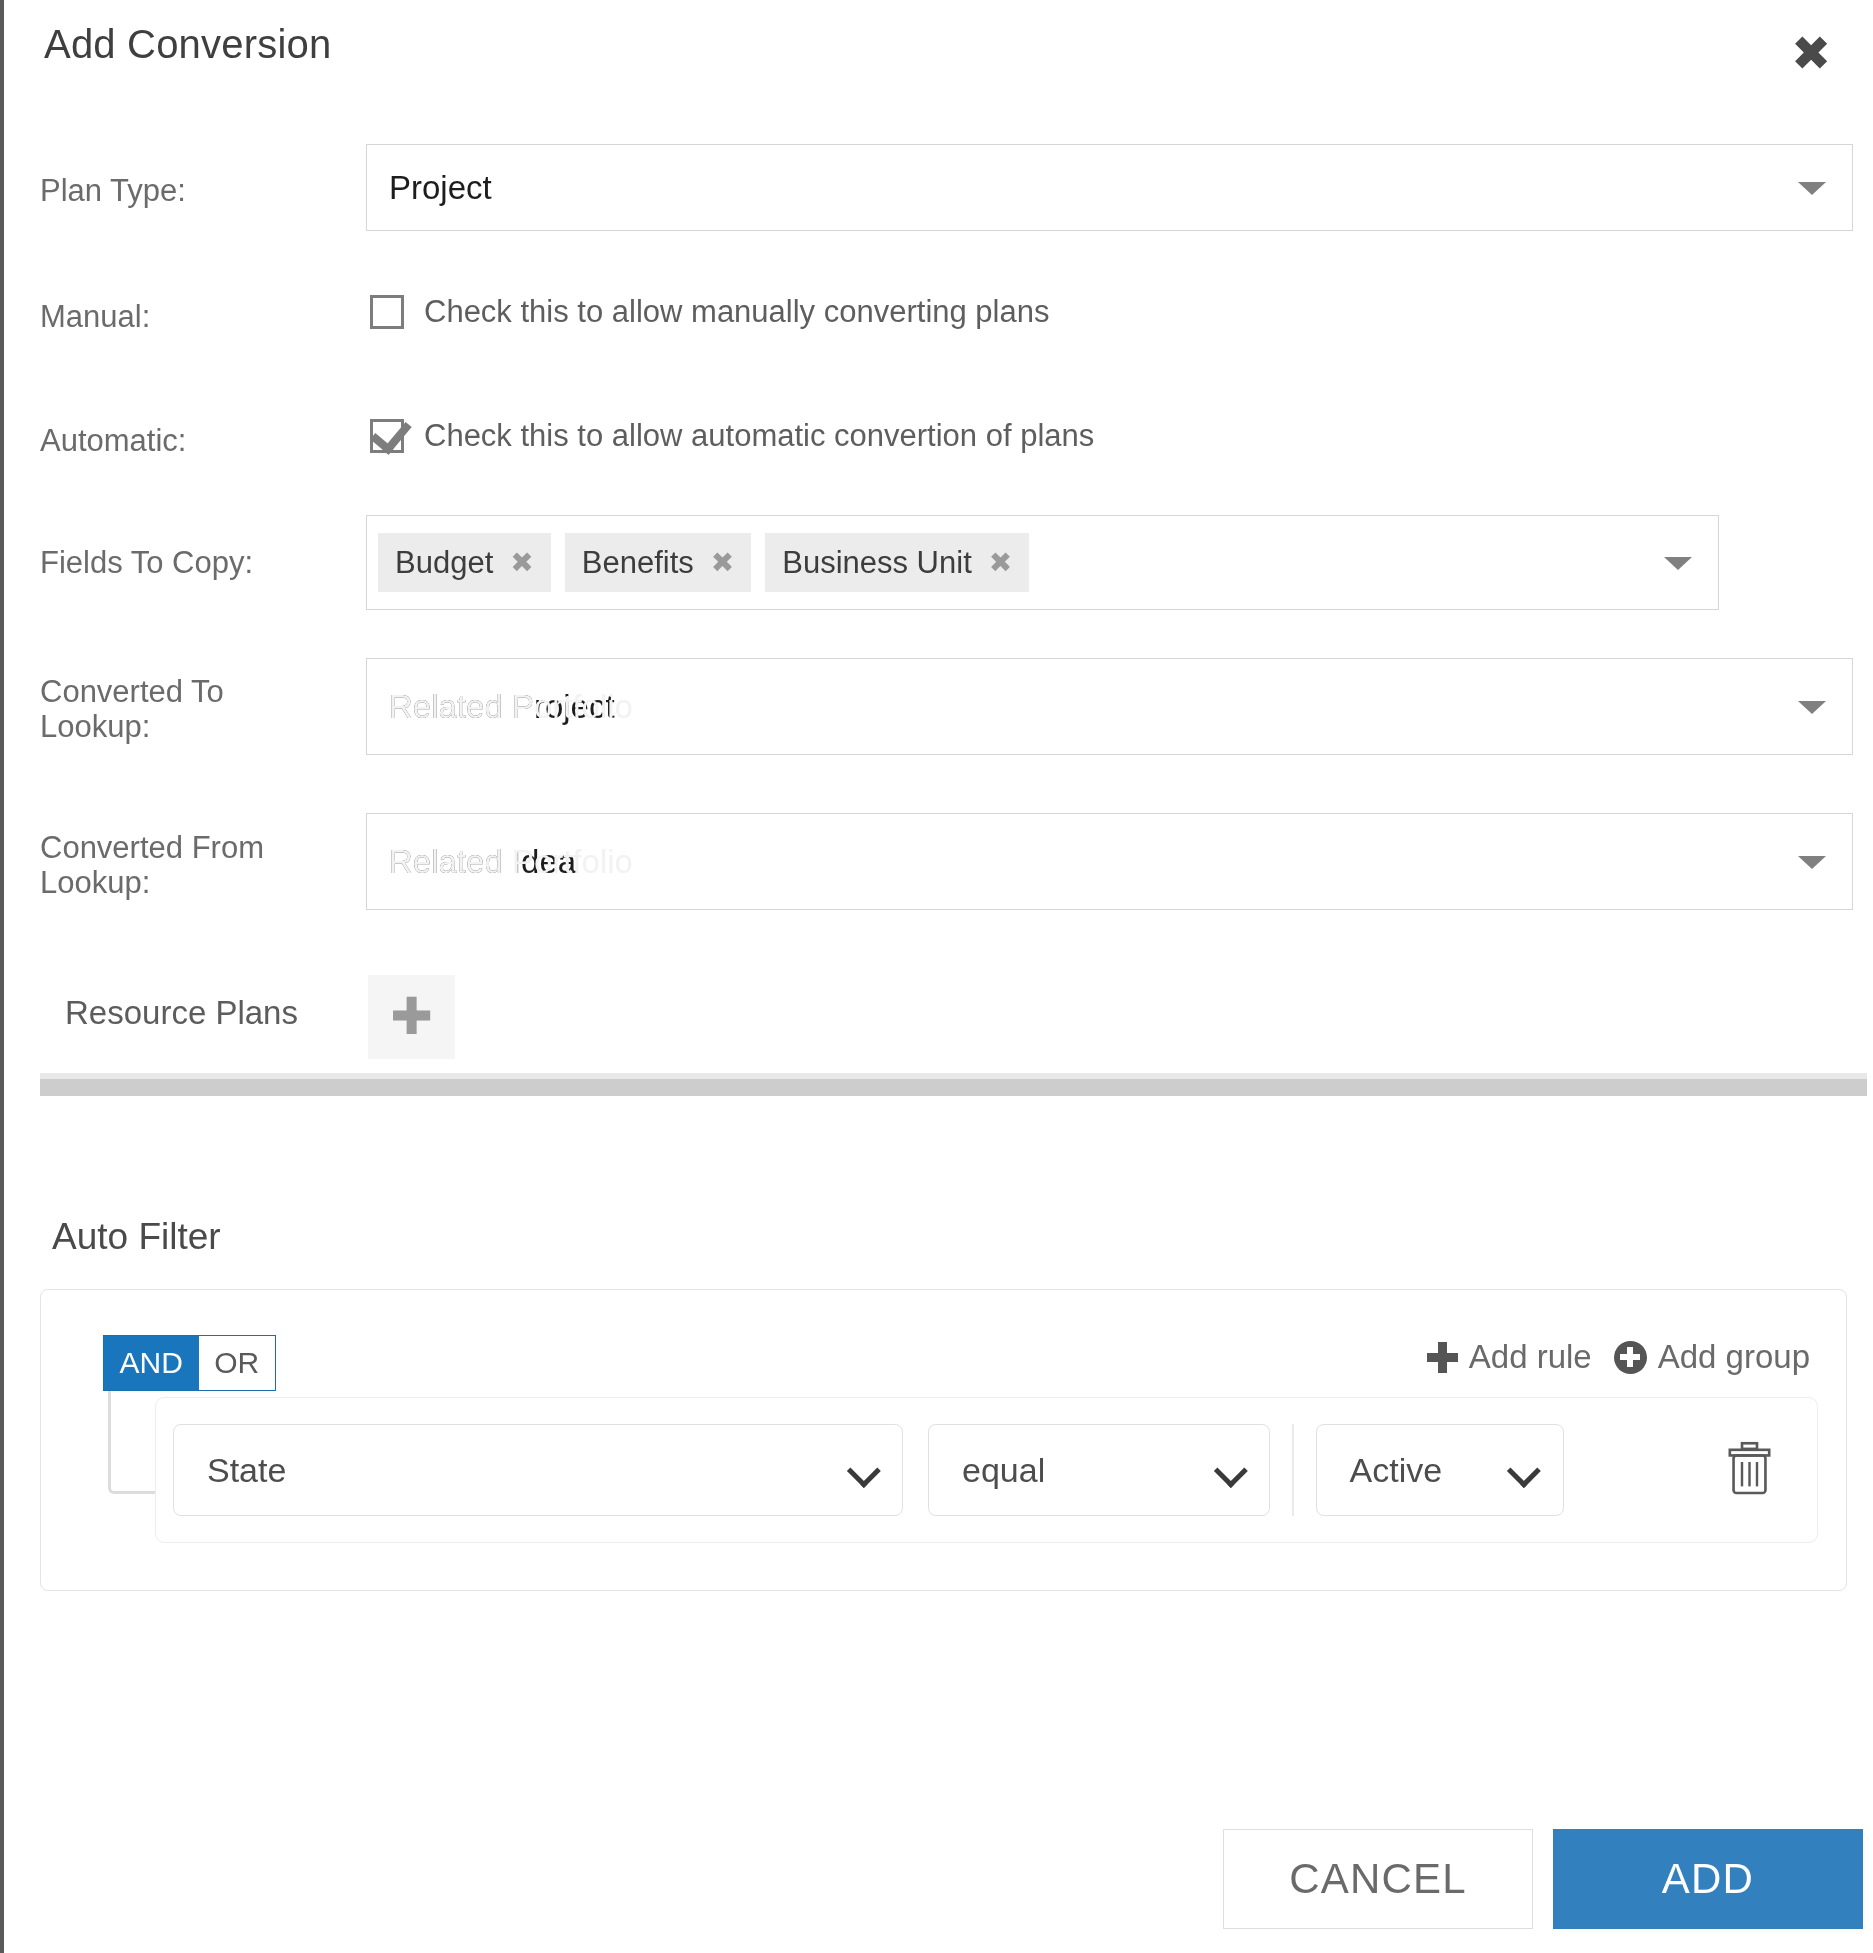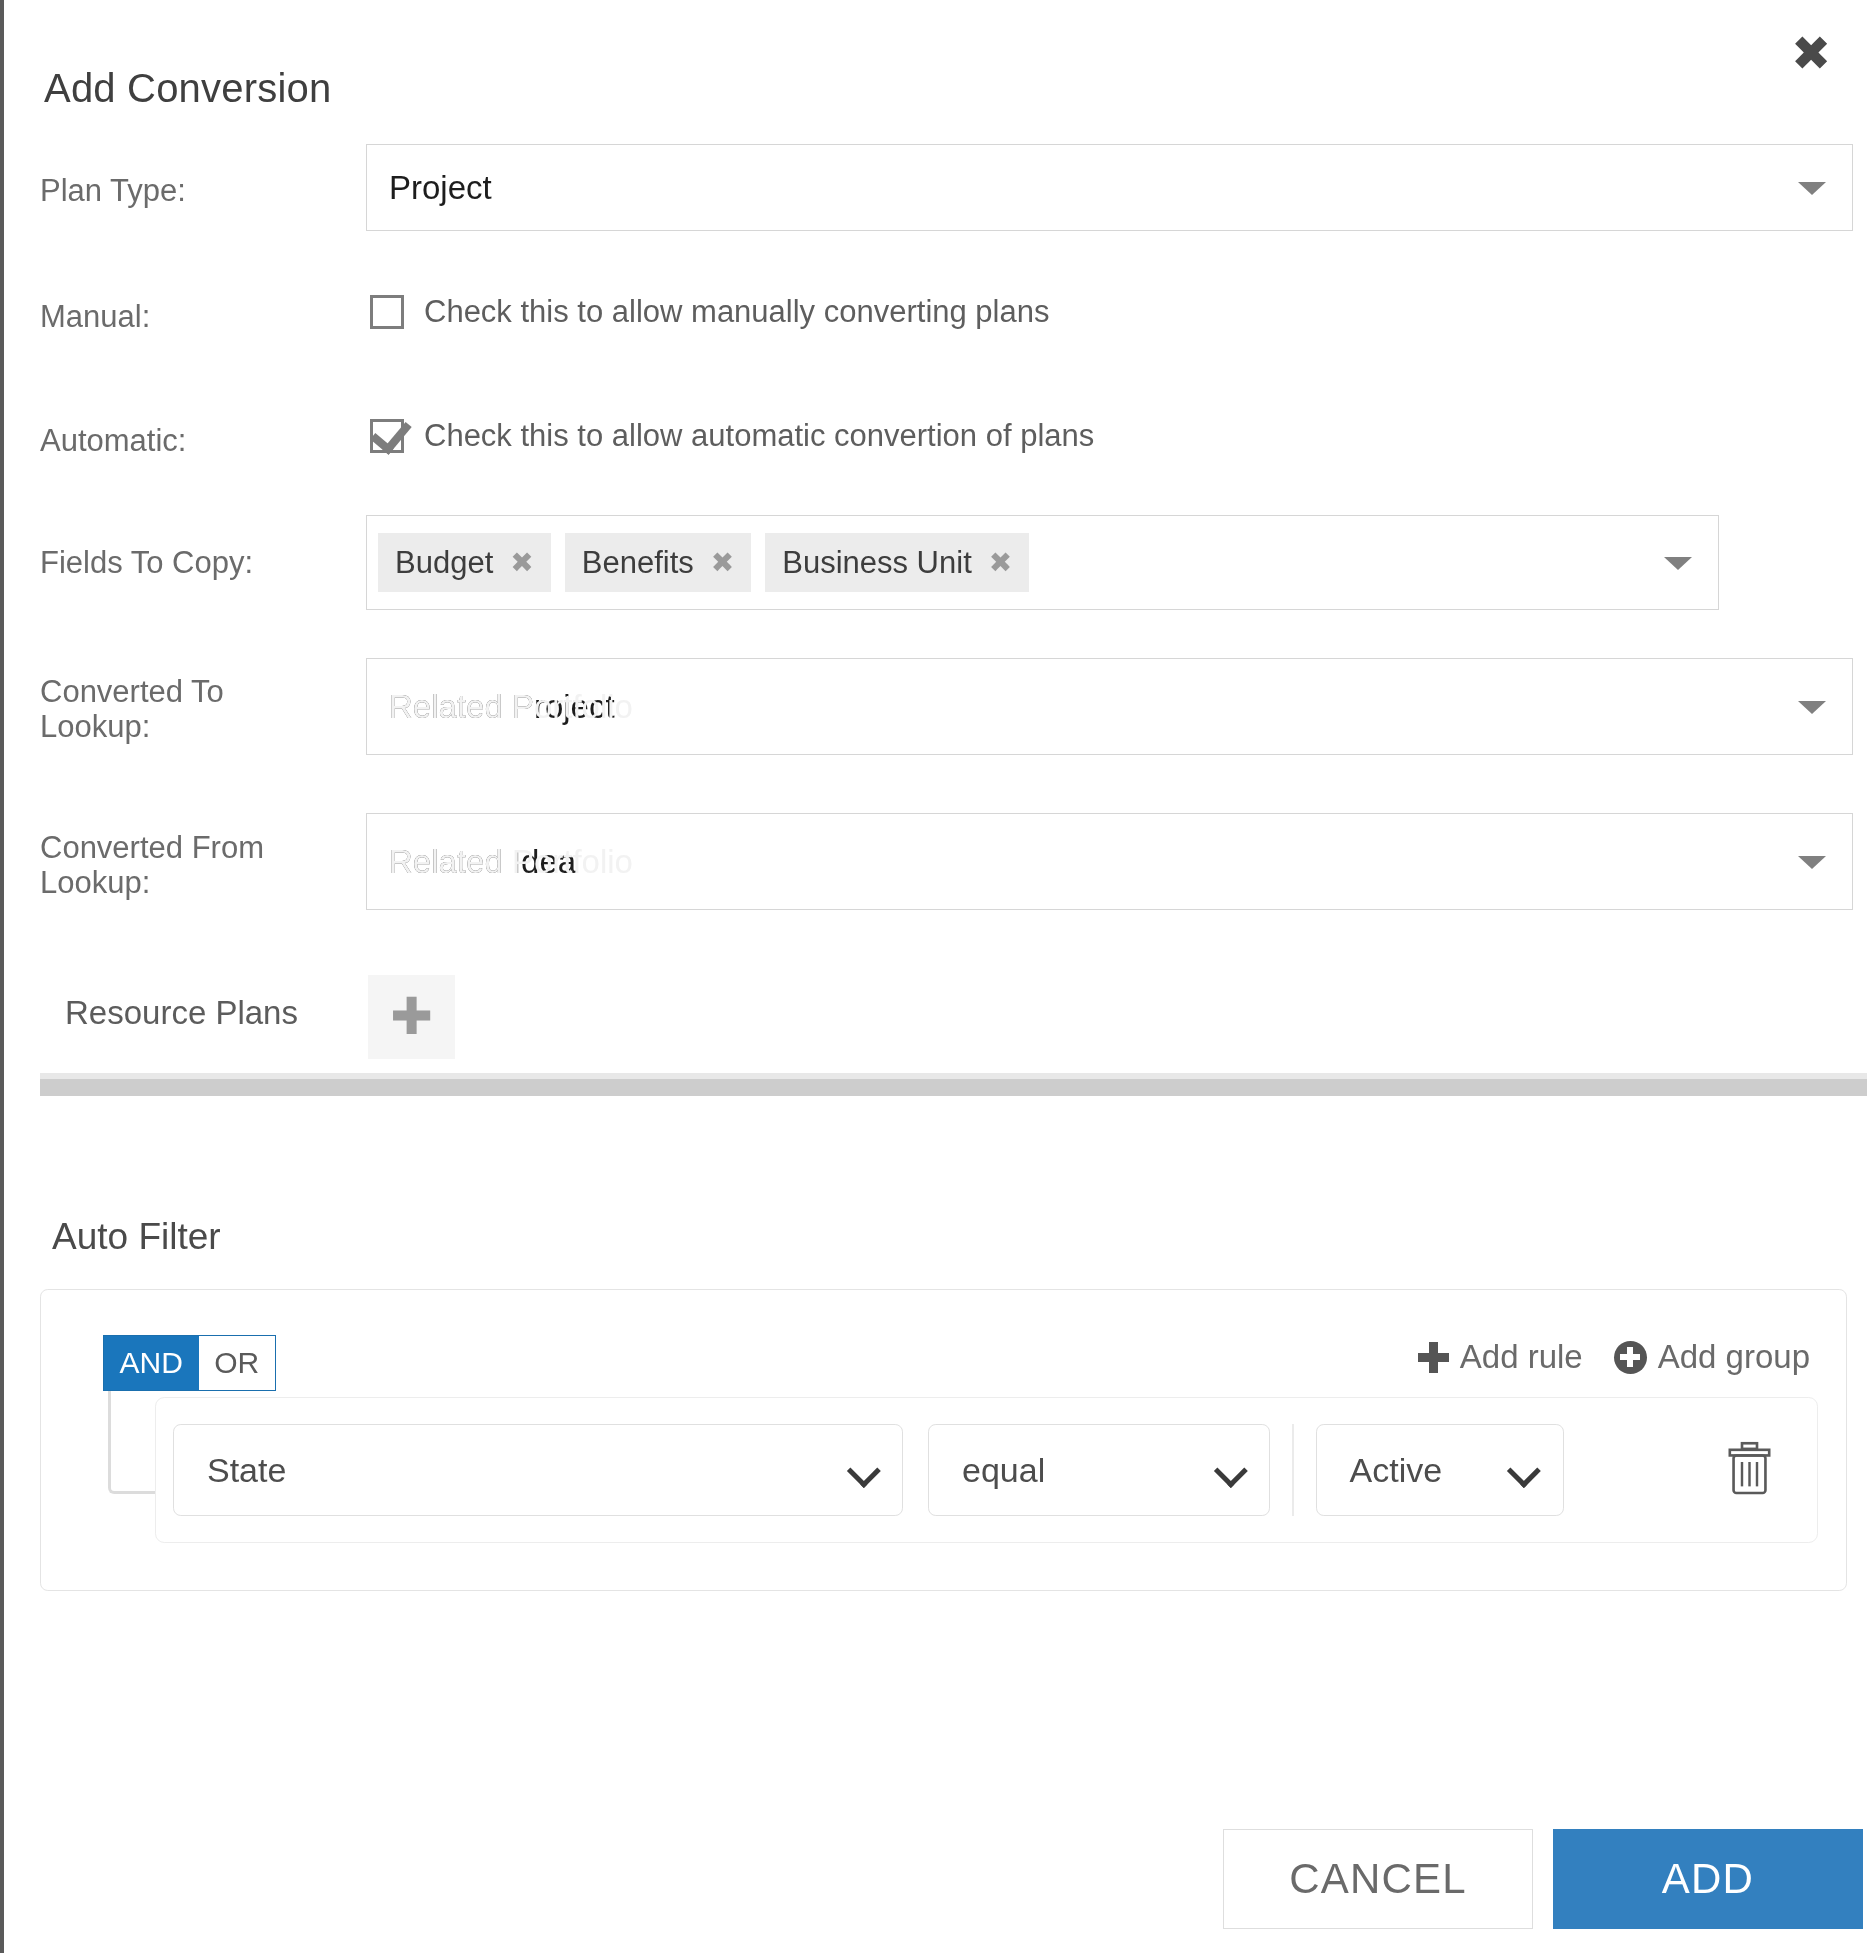--- a/index.html
+++ b/index.html
@@ -30,21 +30,20 @@
   }
   .dlg-title {
     position: absolute;
     left: 40px;
     top: 22px;
     font-size: 40px;
     font-weight: 400;
     color: #3f3f3f;
     letter-spacing: 0.2px;
     white-space: nowrap;
-    margin-top: 44px;
   }
   .dlg-close {
     position: absolute;
     right: 37px;
     top: 28px;
     width: 50px;
     height: 50px;
     font-size: 48px;
     line-height: 45px;
     font-weight: 700;
@@ -253,21 +252,21 @@
   }
   .andor-btn.on { background: #1a76bc; color: #ffffff; }
   .andor-btn.off { background: #ffffff; color: #5a5a5a; }
 
   .af-actions {
     position: absolute;
     right: 36px;
     top: 48px;
     display: flex;
     align-items: center;
-    gap: 31px;
+    gap: 22px;
   }
   .af-act {
     display: flex;
     align-items: center;
     font-size: 33px;
     color: #6a6a6a;
     cursor: pointer;
     white-space: nowrap;
   }
   .ic-plus {

